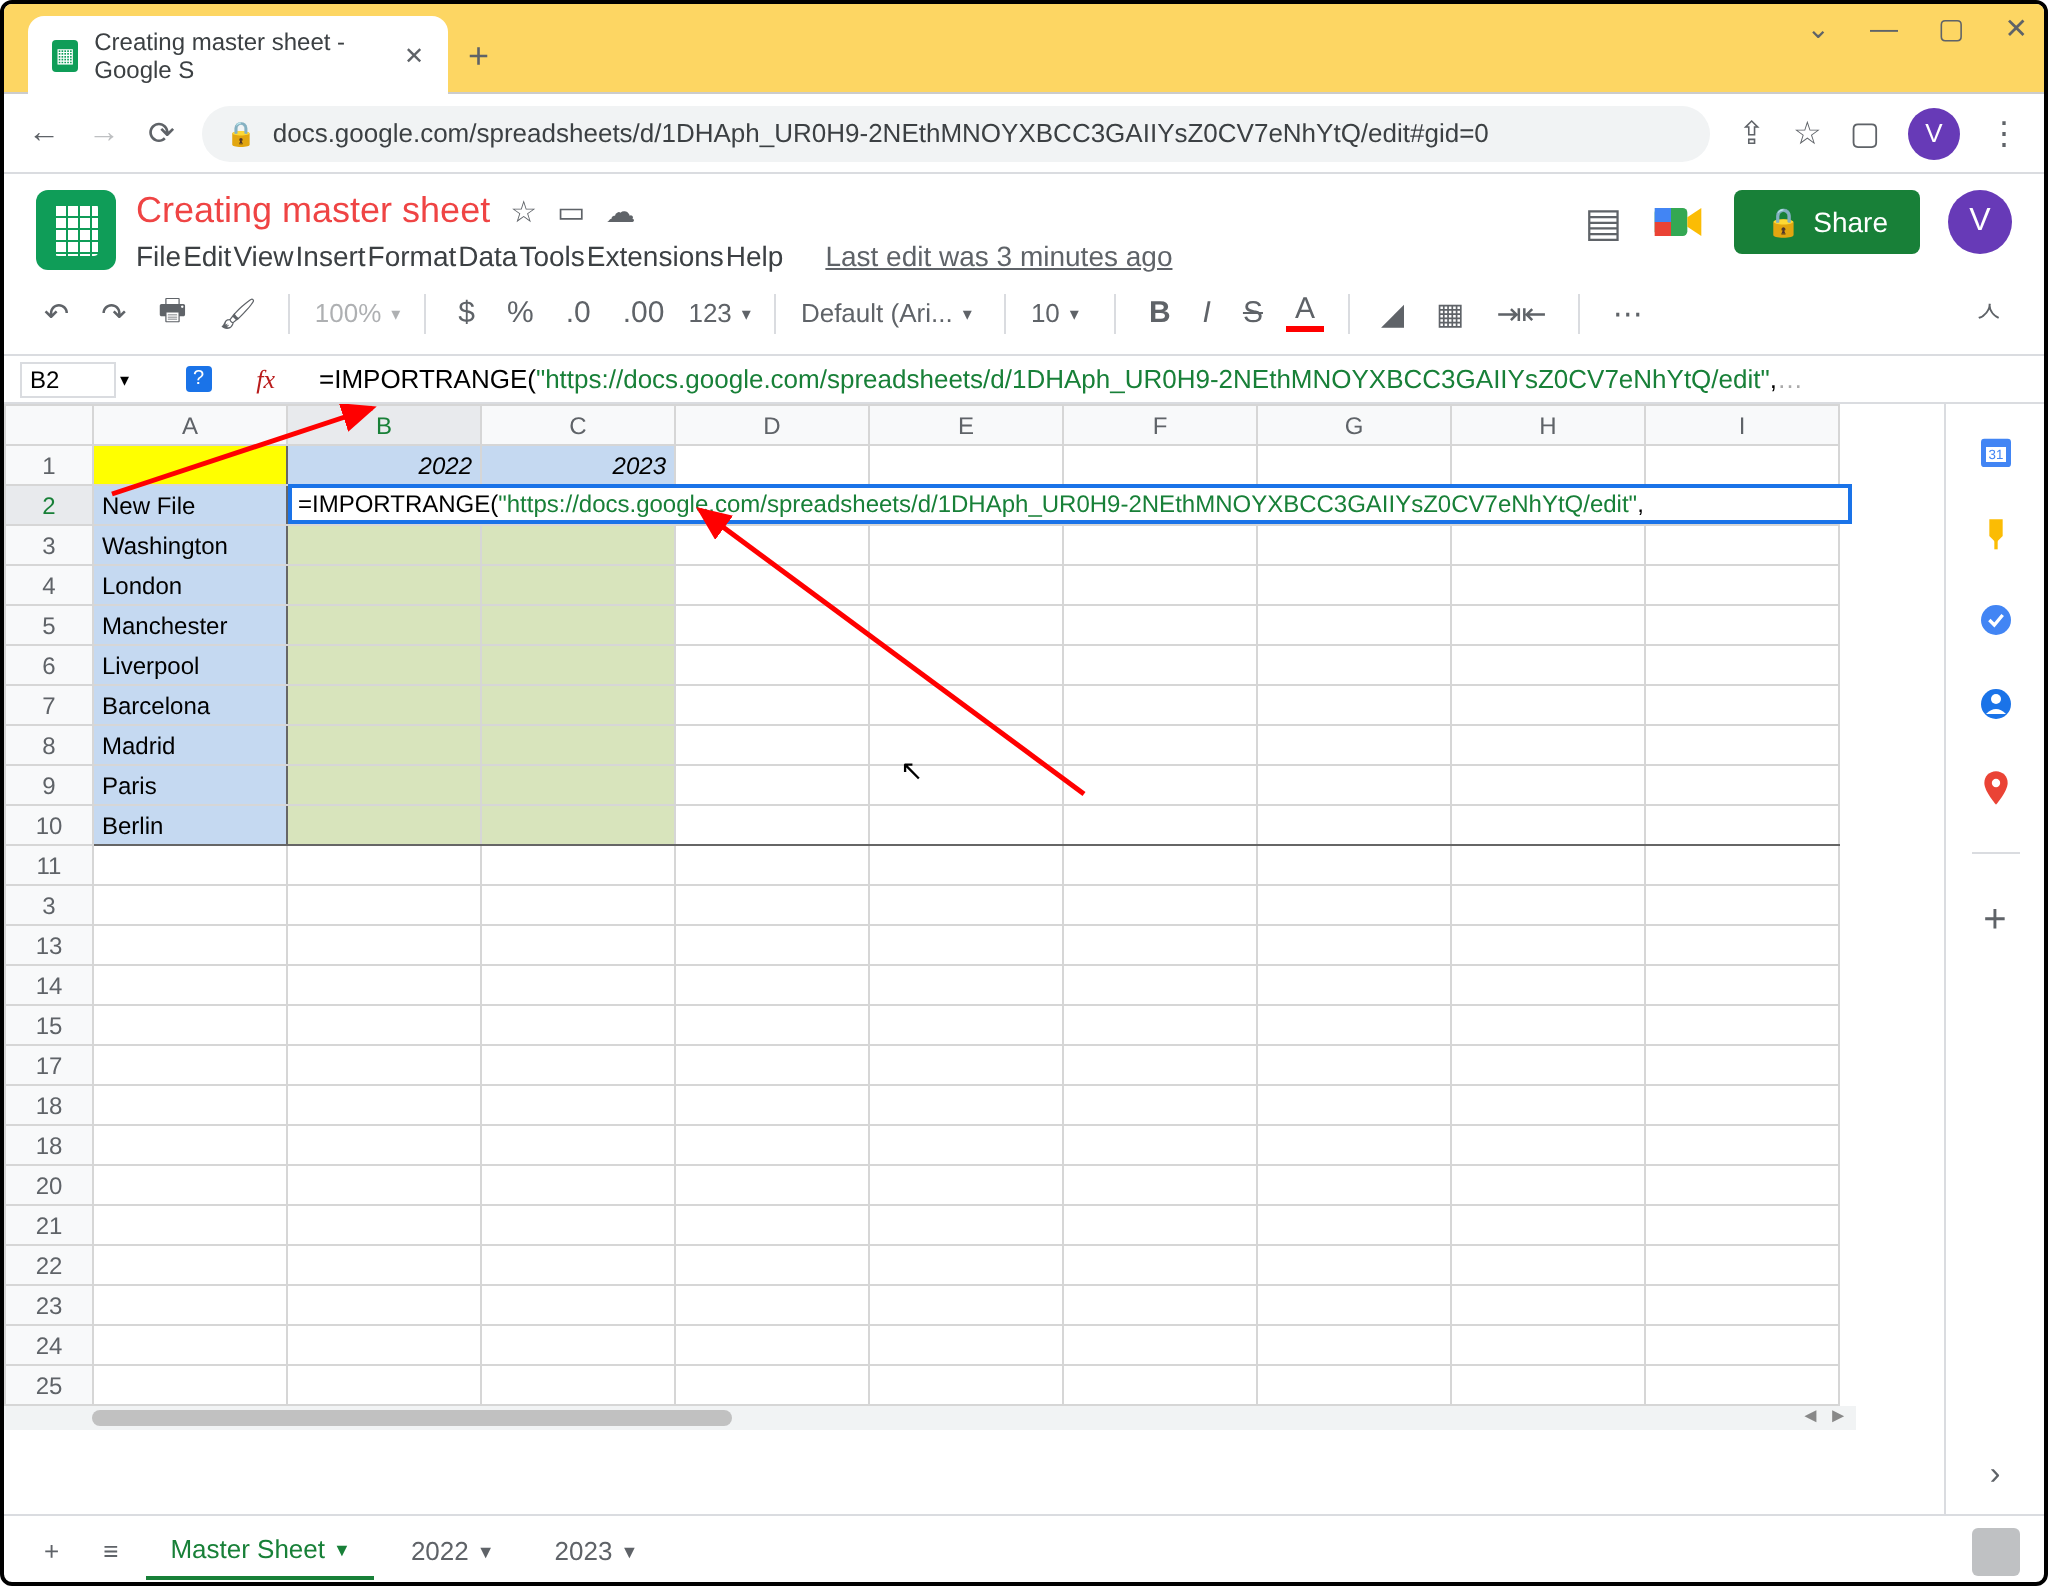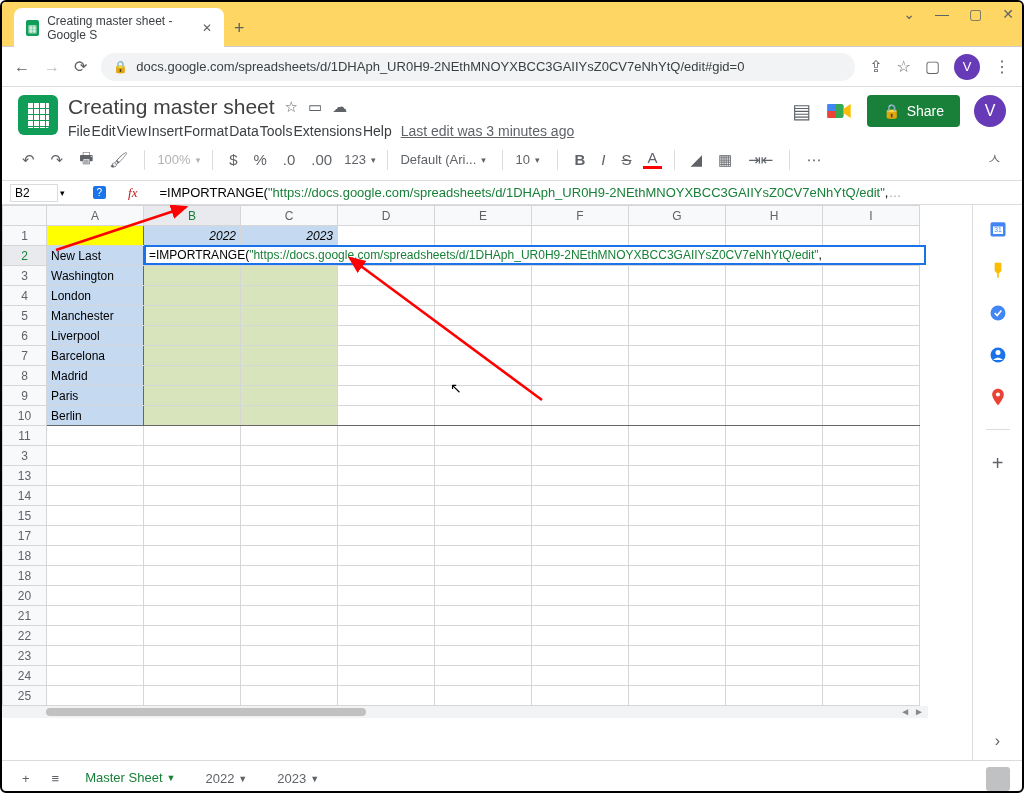--- a/index.html
+++ b/index.html
@@ -16,25 +16,25 @@
 .nav-icn { color:#5f6368; font-size:16px; cursor:pointer; }
 .urlbar { flex:1; background:#f1f3f4; border-radius:16px; height:28px; display:flex; align-items:center; padding:0 12px; font-size:13px; color:#3c4043; gap:8px; }
 .lock { font-size:12px; }
 .addr-right { display:flex; gap:14px; align-items:center; }
 .avatar { width:26px; height:26px; border-radius:50%; background:#673ab7; color:#fff; display:flex; align-items:center; justify-content:center; font-size:13px; }
 .app-header { padding:8px 16px 0 16px; display:flex; align-items:flex-start; }
 .app-logo { width:40px; height:40px; background:#0f9d58; border-radius:6px; margin-right:10px; display:flex; align-items:center; justify-content:center; }
 .app-logo::after { content:""; width:22px; height:26px; background:#fff; border-radius:2px; background-image:linear-gradient(#0f9d58 1px,transparent 1px),linear-gradient(90deg,#0f9d58 1px,transparent 1px); background-size:6px 6px; }
 .title-block { flex:1; }
 .title-row { display:flex; align-items:center; gap:10px; }
-.doc-title { font-size:21px; color:#404040; }
+.doc-title { font-size:18px; color:#ef4444; }
 .title-icn { color:#5f6368; font-size:15px; cursor:pointer; }
 .menu-row { display:flex; gap:1px; font-size:14px; color:#3c4043; margin-top:4px; align-items:center; }
 .menu-item { cursor:pointer; }
-.last-edit { text-decoration:underline; color:#5f6368; margin-left:8px;text-align:center; }
+.last-edit { text-decoration:underline; color:#5f6368; margin-left:20px;text-align:center; }
 .hdr-right { display:flex; align-items:center; gap:14px; }
 .meet-icn { width:28px; height:28px; }
 .share-btn { background:#188038; color:#fff; border-radius:4px; padding:8px 16px; font-size:14px; display:flex; align-items:center; gap:6px; cursor:pointer; }
 .hdr-avatar { width:32px; height:32px; border-radius:50%; background:#673ab7; color:#fff; display:flex; align-items:center; justify-content:center; }
 .toolbar { display:flex; align-items:center; padding:6px 16px; gap:8px; border-bottom:1px solid #dadce0; color:#5f6368; font-size:13px; }
 .tb-icn { cursor:pointer; padding:2px 4px; font-size:15px; }
 .tb-sep { width:1px; height:20px; background:#dadce0; margin:0 4px; }
 .tb-sel { display:flex; align-items:center; gap:2px; cursor:pointer; }
 .tb-drop::after { content:"▾"; font-size:9px; margin-left:3px; }
 .collapse { margin-left:auto; }
@@ -239,21 +239,21 @@
         <td class="data-td colC">2023</td>
         <td class="data-td"></td>
             <td class="data-td"></td>
             <td class="data-td"></td>
             <td class="data-td"></td>
             <td class="data-td"></td>
             <td class="data-td"></td>
       </tr>
       <tr>
             <th class="rowh active-hdr">2</th>
-            <td class="data-td colA">New Last</td>
+            <td class="data-td colA">New File</td>
             <td class="data-td green"></td>
             <td class="data-td green"></td>
             <td></td>
             <td></td>
             <td></td>
             <td></td>
             <td></td>
             <td></td>
           </tr>
       <tr>

